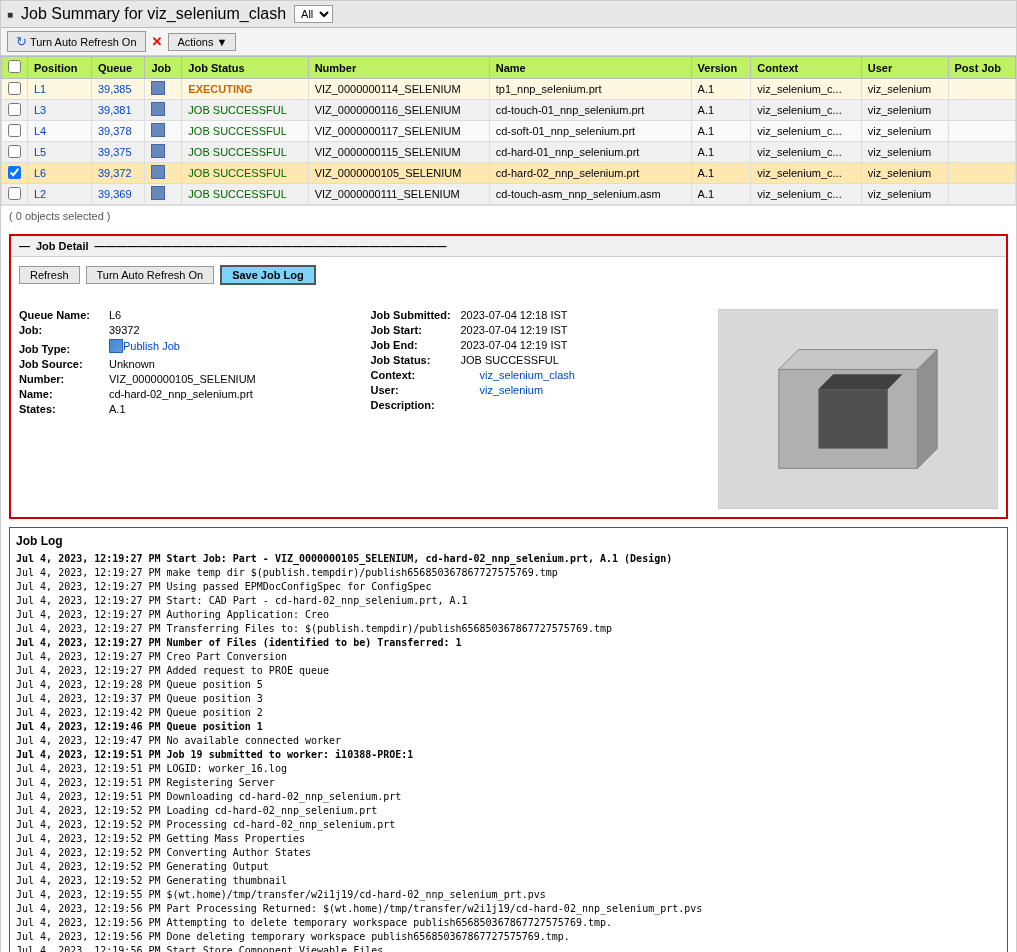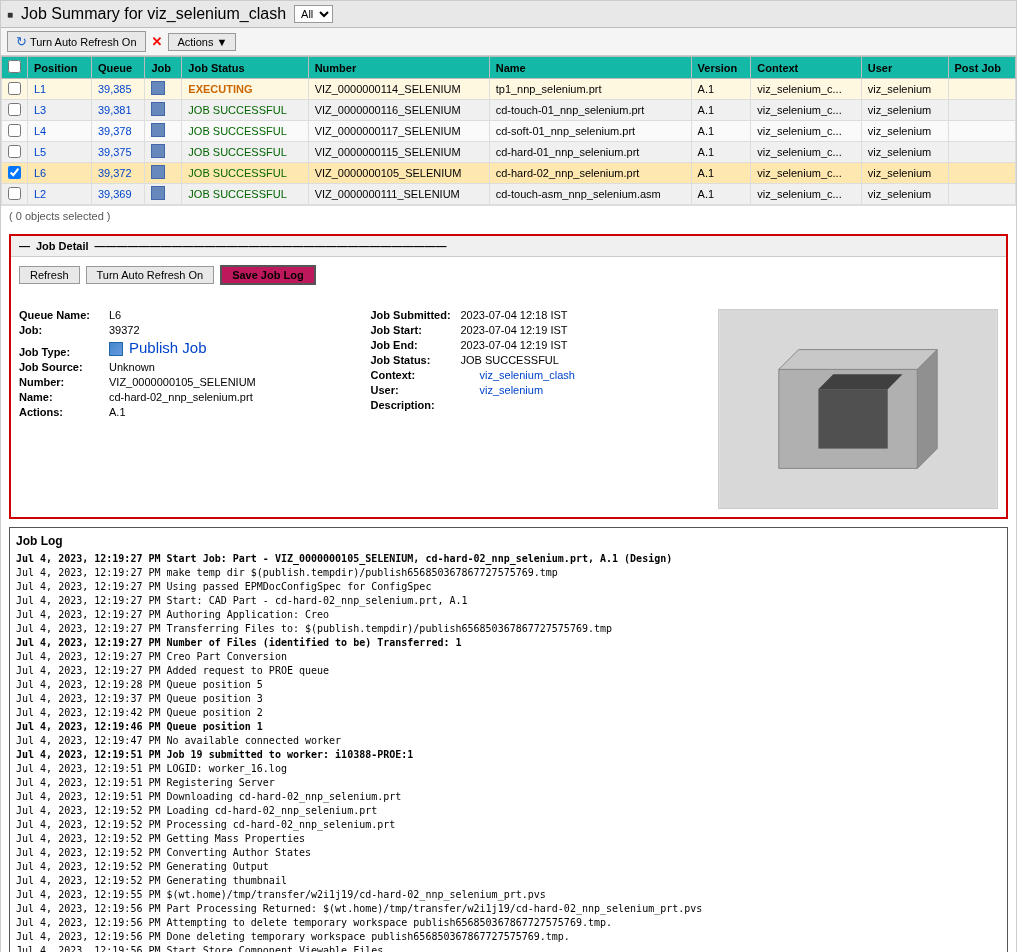--- a/index.html
+++ b/index.html
@@ -44,21 +44,21 @@
       display: flex;
       align-items: center;
       gap: 3px;
     }
     .refresh-icon { color: #2266cc; font-size: 13px; }
     .close-icon { color: red; font-size: 13px; font-weight: bold; }
 
     
     .job-table { width: 100%; border-collapse: collapse; }
     .job-table th {
-      background: #14b8a6;
+      background: #bef264;
       border: 1px solid #bbb;
       padding: 3px 6px;
       text-align: left;
       font-weight: bold;
       font-size: 11px;
       white-space: nowrap;
     }
     .job-table td {
       border: 1px solid #ddd;
       padding: 2px 6px;
@@ -111,21 +111,21 @@
       align-items: center;
     }
     .detail-btn {
       background: #e8e8e8;
       border: 1px solid #999;
       padding: 2px 10px;
       font-size: 11px;
       cursor: pointer;
     }
     .detail-btn-save {
-      background: #be185d;
+      background: #7dd3fc;
       border: 2px solid #555;
       padding: 2px 10px;
       font-size: 11px;
       cursor: pointer;
       font-weight: bold;
     }
 
     .detail-content {
       display: flex;
       gap: 16px;
@@ -158,24 +158,24 @@
     .field-value-link { font-size: 11px; color: #0044cc; margin-left: 19px; }
 
     .detail-cols {
       display: flex;
       gap: 20px;
     }
     .detail-col { flex: 1; }
 
     .publish-job-icon {
       display: inline-flex;
-      align-items: flex-end;
-      gap: 6px;
+      align-items: center;
+      gap: 0;
       color: #0044cc;
-      font-size: 15px;
+      font-size: 11px;
     }
     .pub-icon-img {
       width: 14px; height: 14px;
       background: linear-gradient(135deg, #4488cc, #6699dd);
       display: inline-block;
       border: 1px solid #2266aa;
     }
 
     
     .job-log-section {
@@ -407,21 +407,21 @@
               </div>
               <div class="field-row">
                 <span class="field-label">Number:</span>
                 <span class="field-value">VIZ_0000000105_SELENIUM</span>
               </div>
               <div class="field-row">
                 <span class="field-label">Name:</span>
                 <span class="field-value">cd-hard-02_nnp_selenium.prt</span>
               </div>
               <div class="field-row">
-                <span class="field-label">Actions:</span>
+                <span class="field-label">States:</span>
                 <span class="field-value">A.1</span>
               </div>
             </div>
 
             <div class="detail-col">
               <div class="field-row">
                 <span class="field-label">Job Submitted:</span>
                 <span class="field-value">2023-07-04 12:18 IST</span>
               </div>
               <div class="field-row">

